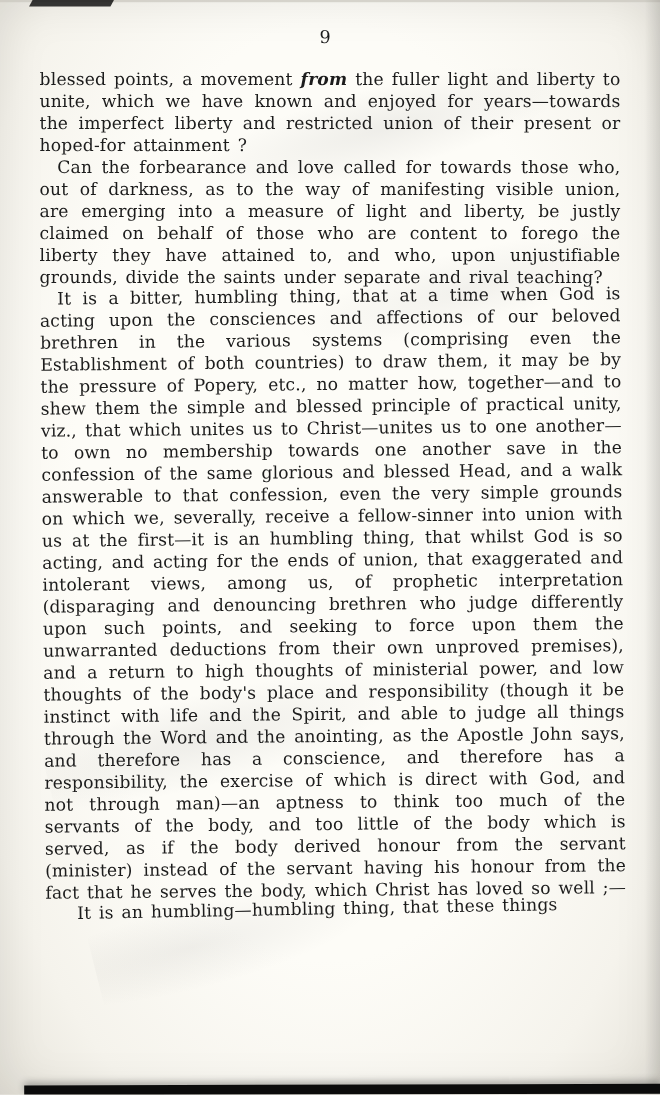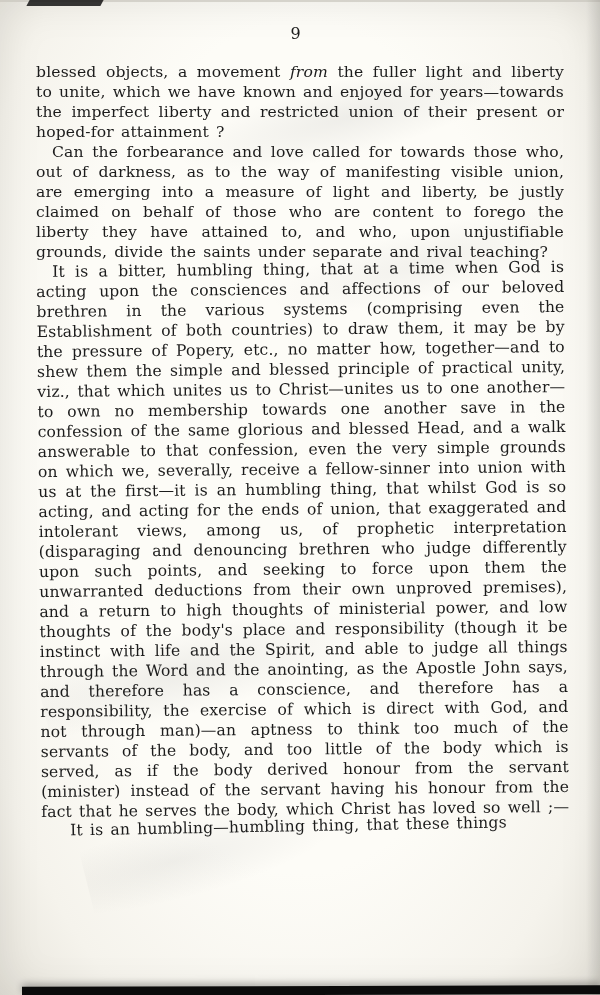--- a/index.html
+++ b/index.html
@@ -66,37 +66,37 @@
     text-align: justify;
     word-spacing: 2px;
     letter-spacing: 0.15px;
     color: #1c1c1c;
   }
   p { margin: 0; padding: 0; }
   .indent    { text-indent: 16px; }
   .indent-lg { text-indent: 34px; }
   .tilt-a { transform: rotate(-0.55deg); transform-origin: 0 0; }
   .tilt-b { transform: rotate(-1.05deg) translateY(-1px); transform-origin: 0 0; }
-  em { font-style: italic; }
+  em { font-style: italic; font-weight: bold; }
 </style>
 </head>
 <body>
 
 <div class="scan">
 
   <div class="watermark"></div>
   <div class="edge-top-line"></div>
   <div class="edge-top-mark"></div>
   <div class="edge-right-shade"></div>
 
   <div class="page-number">9</div>
 
   <div class="text-block">
 
-    <p class="p"><span>blessed objects, a movement </span><em>from</em><span> the fuller light and liberty to unite, which we have known and enjoyed for years—towards the imperfect liberty and restricted union of their present or hoped-for attainment ?</span></p>
+    <p class="p"><span>blessed points, a movement </span><em>from</em><span> the fuller light and liberty to unite, which we have known and enjoyed for years—towards the imperfect liberty and restricted union of their present or hoped-for attainment ?</span></p>
 
     <p class="p indent">Can the forbearance and love called for towards those who, out of darkness, as to the way of manifesting visible union, are emerging into a measure of light and liberty, be justly claimed on behalf of those who are content to forego the liberty they have attained to, and who, upon unjustifiable grounds, divide the saints under separate and rival teaching?</p>
 
     <p class="p indent tilt-a">It is a bitter, humbling thing, that at a time when God is acting upon the consciences and affections of our beloved brethren in the various systems (comprising even the Establishment of both countries) to draw them, it may be by the pressure of Popery, etc., no matter how, together—and to shew them the simple and blessed principle of practical unity, viz., that which unites us to Christ—unites us to one another—to own no membership towards one another save in the confession of the same glorious and blessed Head, and a walk answerable to that confession, even the very simple grounds on which we, severally, receive a fellow-sinner into union with us at the first—it is an humbling thing, that whilst God is so acting, and acting for the ends of union, that exaggerated and intolerant views, among us, of prophetic interpretation (disparaging and denouncing brethren who judge differently upon such points, and seeking to force upon them the unwarranted deductions from their own unproved premises), and a return to high thoughts of ministerial power, and low thoughts of the body's place and responsibility (though it be instinct with life and the Spirit, and able to judge all things through the Word and the anointing, as the Apostle John says, and therefore has a conscience, and therefore has a responsibility, the exercise of which is direct with God, and not through man)—an aptness to think too much of the servants of the body, and too little of the body which is served, as if the body derived honour from the servant (minister) instead of the servant having his honour from the fact that he serves the body, which Christ has loved so well ;—</p>
 
     <p class="p indent-lg tilt-b">It is an humbling—humbling thing, that these things</p>
 
   </div>
 
   <div class="edge-bottom-bar"></div>

